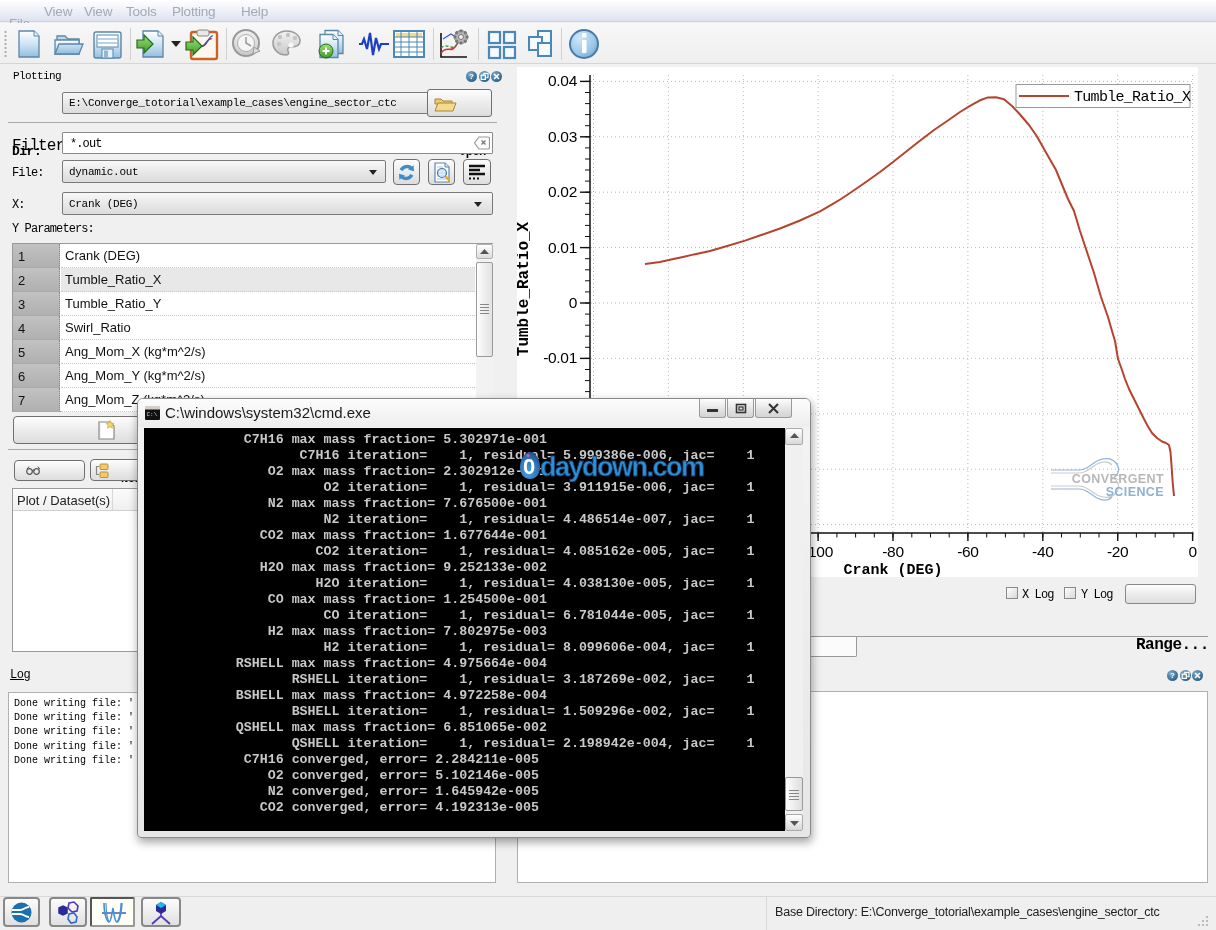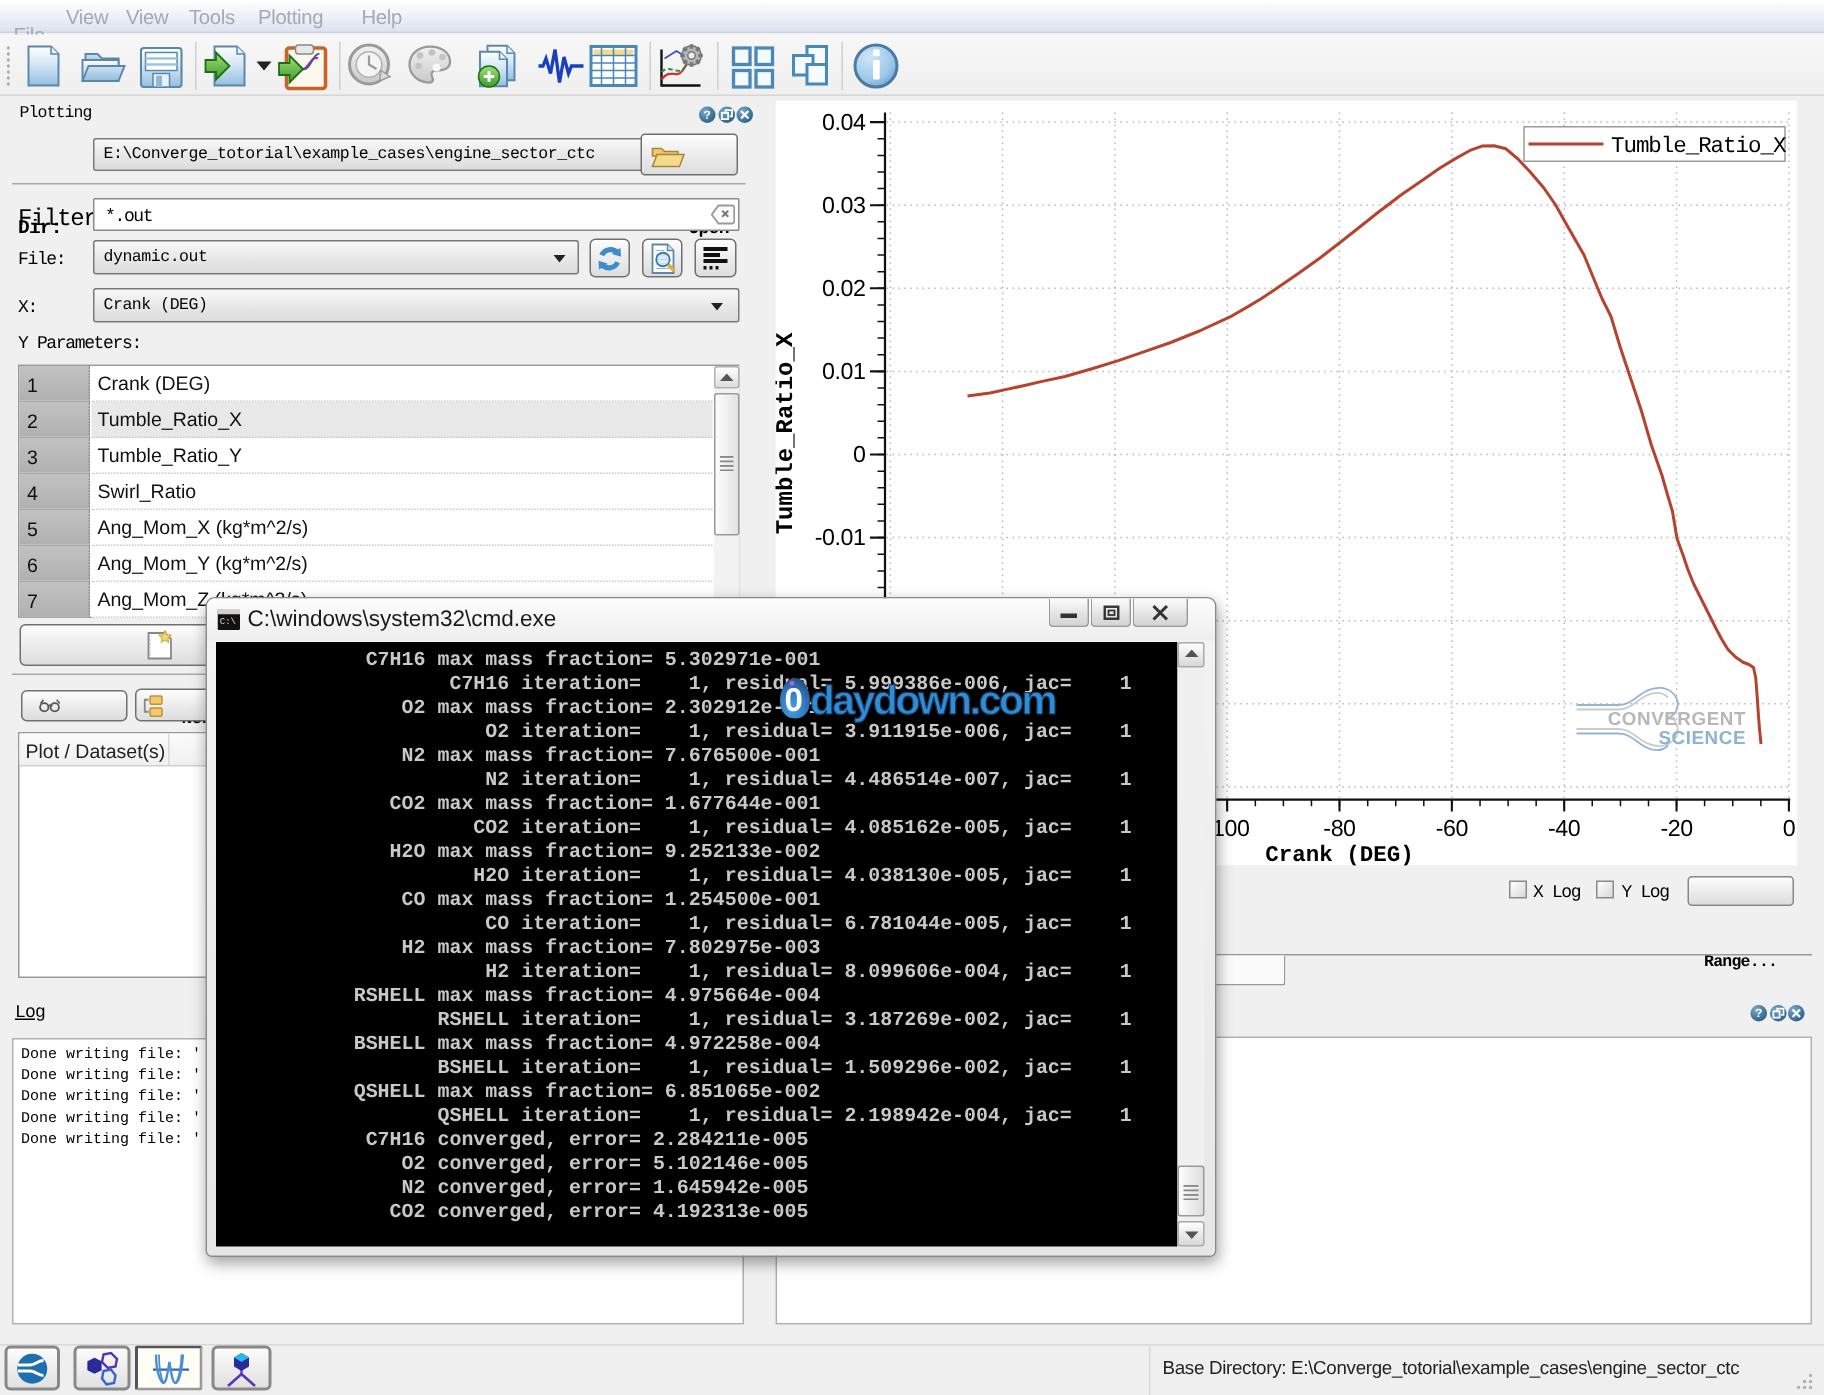--- a/index.html
+++ b/index.html
@@ -399,21 +399,21 @@
       <path d="M534,422 h28 c8,0 12,6 18,9 c6,3 11,3 15,-1" fill="none" stroke="#8cb2d4" stroke-width="1.2"></path>
       <text x="647" y="416" font-family="Liberation Sans" font-size="12.5" font-weight="bold" fill="#b4b4b4" letter-spacing="0.4" text-anchor="end">CONVERGENT</text>
       <text x="647" y="429" font-family="Liberation Sans" font-size="12.5" font-weight="bold" fill="#88aed0" letter-spacing="0.4" text-anchor="end">SCIENCE</text>
     </g>
   </svg>
 <div class="chk" style="left:1006px;top:587px;"></div>
 <div class="lbl" style="left:1022px;top:588px;font-size:12px;">X Log</div>
 <div class="chk" style="left:1064px;top:587px;"></div>
 <div class="lbl" style="left:1081px;top:588px;font-size:12px;">Y Log</div>
 <div class="btn" style="left:1125px;top:584px;width:71px;height:20px;border-radius:3px;border-color:#888;"></div>
-<div class="blbl" style="left:1136px;top:588px;font-size:11px;">Range...</div>
+<div class="blbl" style="left:1136px;top:588px;font-size:16px;">Range...</div>
 <div class="abs" style="left:517px;top:636px;width:691px;height:1px;background:#9a9a9a;"></div>
 <div class="abs" style="left:806px;top:637px;width:51px;height:20px;background:#fbfbfb;border:1px solid #9a9a9a;border-top:none;border-radius:0 0 2px 2px;"></div>
 <div class="rbtn" style="left:1167px;top:670px;">?</div>
 <div class="rbtn" style="left:1179.5px;top:670px;"><svg width="11" height="11" viewBox="0 0 11 11">
       <g fill="none" stroke="#fff" stroke-width="1.2">
         <rect x="2.2" y="4.2" width="4.2" height="4.2"></rect>
         <path d="M4.8,4 v-1.6 h4.2 v4.2 h-1.6"></path>
       </g>
     </svg></div>
 <div class="rbtn" style="left:1192px;top:670px;"><svg width="11" height="11" viewBox="0 0 11 11">

